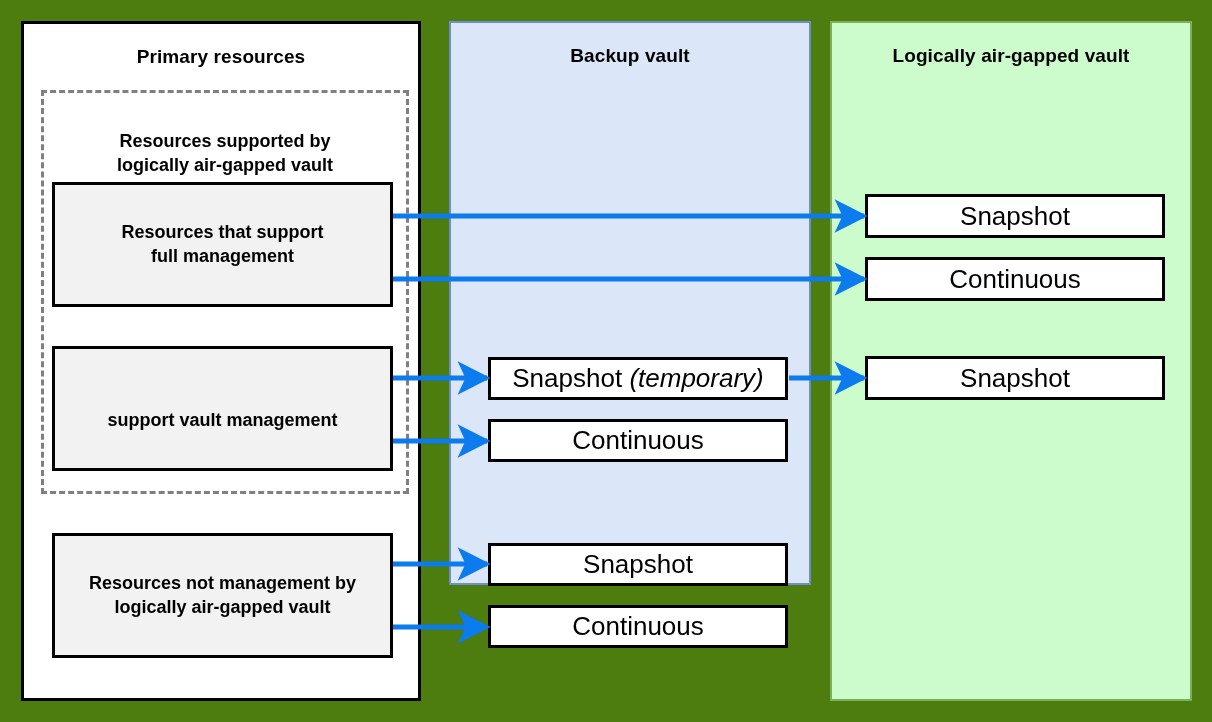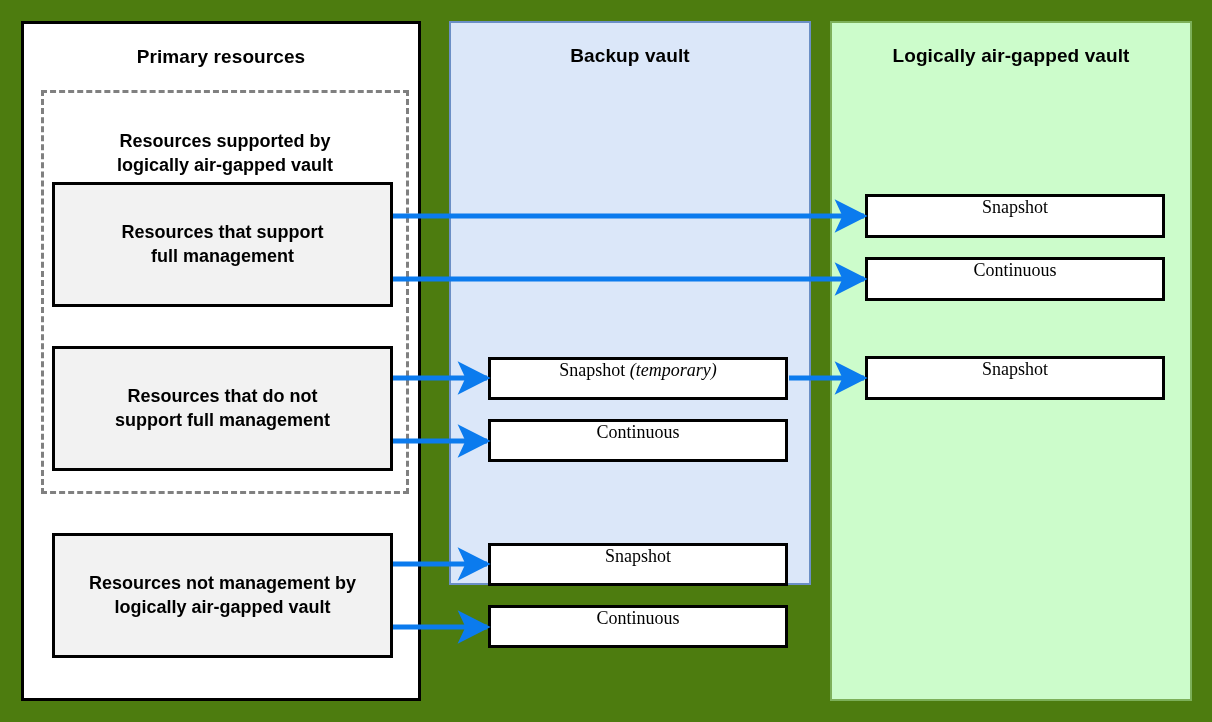--- a/index.html
+++ b/index.html
@@ -103,27 +103,26 @@
   .res-notfull    { left: 52px; top: 346px; width: 341px; height: 125px; }
   .res-unsupported{ left: 52px; top: 533px; width: 341px; height: 125px; }
 
   
   .item-box {
     position: absolute;
     box-sizing: border-box;
     border: 3px solid #000000;
     background: #ffffff;
     display: flex;
-    align-items: flex-start;
+    align-items: center;
     justify-content: center;
     text-align: center;
-    font-size: 18px;
+    font-size: 26px;
     color: #000000;
     white-space: nowrap;
-    font-family: Liberation Serif, serif;
   }
   .item-box .ital { font-style: italic; }
 
   
   .bv-snapshot-temp { left: 488px; top: 357px; width: 300px; height: 43px; }
   .bv-continuous-1  { left: 488px; top: 419px; width: 300px; height: 43px; }
   .bv-snapshot      { left: 488px; top: 543px; width: 300px; height: 43px; }
   .bv-continuous-2  { left: 488px; top: 605px; width: 300px; height: 43px; }
 
   
@@ -167,22 +166,22 @@
 
   <div class="res-box res-full">
     <div>
       <span>Resources that support</span><br>
       <span>full management</span>
     </div>
   </div>
 
   <div class="res-box res-notfull">
     <div>
-      <span>Resources that do not</span><br>
-      <span>support full management</span>
+      <br>
+      <span>support vault management</span>
     </div>
   </div>
 
   <div class="res-box res-unsupported">
     <div>
       <span>Resources not management by</span><br>
       <span>logically air-gapped vault</span>
     </div>
   </div>
 

